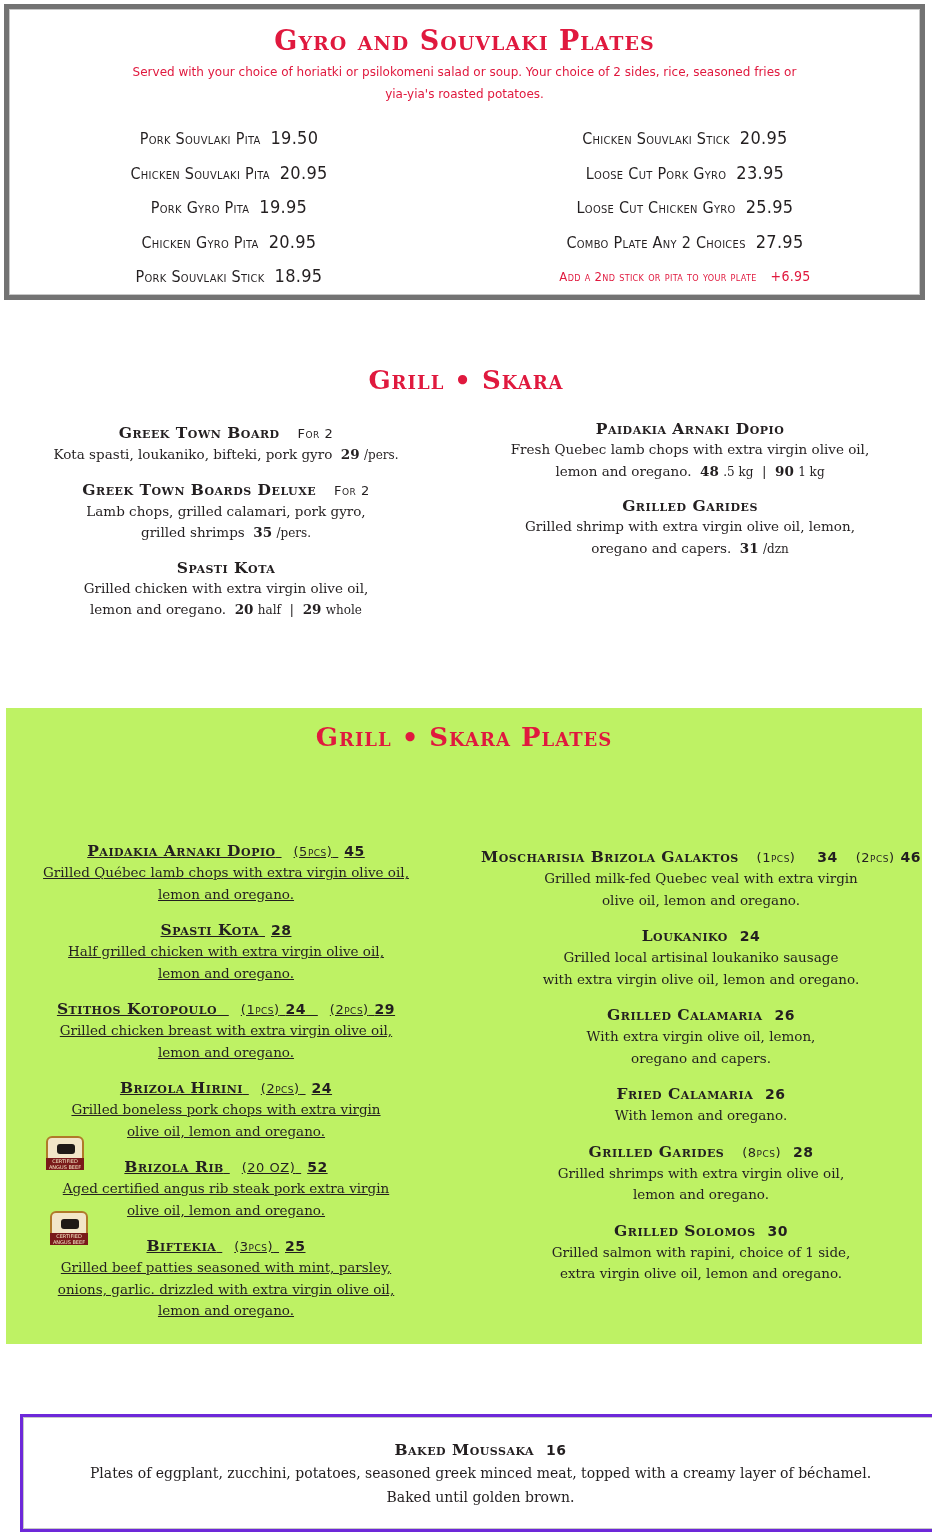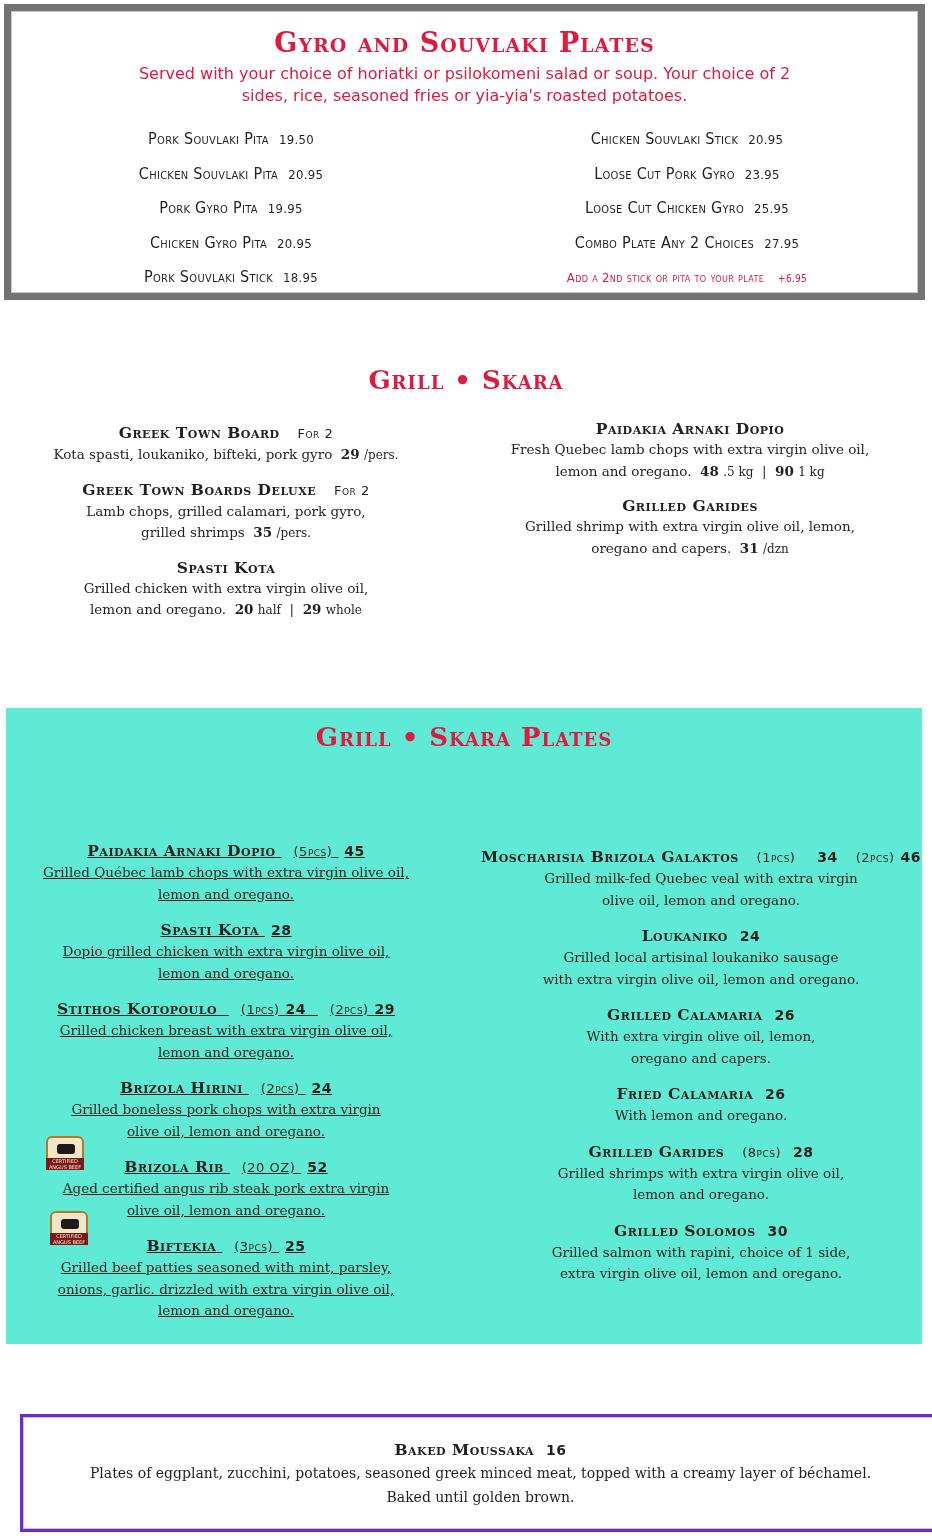--- a/index.html
+++ b/index.html
@@ -10,43 +10,43 @@
     .title {
       font-family: "DejaVu Serif", serif;
       font-weight: bold;
       font-size: 26px;
       letter-spacing: 1px;
       text-align: center;
       font-variant: small-caps;
     }
     .subtitle {
       font-family: "DejaVu Sans", sans-serif;
-      font-size: 16px;
+      font-size: 12px;
       line-height: 22px;
       text-align: center;
     }
 
     
     #box-gyro {
       position: absolute; left: 4px; top: 4px; width: 921px; height: 296px;
-      border: 7px solid #737373;
+      border: 5px solid #737373;
       box-shadow: inset 0 0 0 1px #c8c8c8;
       background: #fff;
     }
     #box-gyro .title { position: absolute; top: 16px; left: 0; right: 0; font-size: 27px; }
     #box-gyro .subtitle { position: absolute; top: 52px; left: 120px; right: 120px; }
     .gyro-col { position: absolute; top: 118px; width: 440px; }
     .gyro-col.left { left: 0px; }
     .gyro-col.right { left: 456px; }
     .gyro-row {
       height: 34.5px; text-align: center;
       font-family: "DejaVu Sans Condensed", "DejaVu Sans", sans-serif;
       font-size: 16px; font-variant: small-caps; letter-spacing: 0.3px;
     }
-    .gyro-row .price { margin-left: 10px; font-size: 13px; }
+    .gyro-row .price { margin-left: 10px; font-size: 18px; }
     .gyro-row.addon { color: #e0193e; font-size: 13px; padding-top: 3px; }
 
     
     #sec-grill { position: absolute; left: 0; top: 360px; width: 932px; height: 290px; }
     #sec-grill .title { position: absolute; top: 5px; left: 0; right: 0; }
     .item { text-align: center; margin-bottom: 12px; }
     .item .name {
       font-family: "DejaVu Serif", serif; font-weight: bold; font-size: 15.5px;
       font-variant: small-caps; letter-spacing: 0.5px; line-height: 21px;
     }
@@ -55,21 +55,21 @@
     .item .desc { font-family: "DejaVu Serif", serif; font-size: 13.5px; line-height: 21.5px; }
     .item .desc .price { font-weight: bold; }
     .item .desc .unit { font-size: 12px; }
     .grill-col { position: absolute; top: 62px; width: 440px; }
     .grill-col.left { left: 6px; }
     .grill-col.right { left: 470px; top: 58px; }
 
     
     #box-plates {
       position: absolute; left: 6px; top: 708px; width: 916px; height: 636px;
-      background: #5eead4;
+      background: #bef264;
     }
     #box-plates .title { position: absolute; top: 14px; left: 0; right: 0; }
     #box-plates .subtitle { position: absolute; top: 50px; left: 60px; right: 60px; }
     .plates-col { position: absolute; top: 132px; width: 440px; }
     .plates-col.left { left: 0px; text-decoration: underline; }
     .plates-col.right { left: 470px; top: 138px; width: 450px; }
     .plates-col .item { margin-bottom: 14px; position: relative; }
     .badge {
       position: absolute; left: 40px; width: 38px; height: 34px;
       border-radius: 6px 6px 2px 2px;
@@ -105,21 +105,21 @@
     <div class="gyro-row"><span>Pork Gyro Pita</span><span class="price">19.95</span></div>
     <div class="gyro-row"><span>Chicken Gyro Pita</span><span class="price">20.95</span></div>
     <div class="gyro-row"><span>Pork Souvlaki Stick</span><span class="price">18.95</span></div>
   </div>
 
   <div class="gyro-col right">
     <div class="gyro-row"><span>Chicken Souvlaki Stick</span><span class="price">20.95</span></div>
     <div class="gyro-row"><span>Loose Cut Pork Gyro</span><span class="price">23.95</span></div>
     <div class="gyro-row"><span>Loose Cut Chicken Gyro</span><span class="price">25.95</span></div>
     <div class="gyro-row"><span>Combo Plate Any 2 Choices</span><span class="price">27.95</span></div>
-    <div class="gyro-row addon"><span>Add a 2nd stick or pita to your plate</span><span class="price" style="margin-left:14px;font-size:10px;">+6.95</span></div>
+    <div class="gyro-row addon"><span>Add a 2nd stick or pita to your plate</span><span class="price" style="margin-left:14px;font-size:14px;">+6.95</span></div>
   </div>
 </section>
 
 <section id="sec-grill">
   <h2 class="title red">Grill • Skara</h2>
 
   <div class="grill-col left">
     <div class="item">
       <div class="name"><span>Greek Town Board</span> <span class="extra">For 2</span></div>
       <div class="desc"><span>Kota spasti, loukaniko, bifteki, pork gyro</span>&nbsp; <span class="price">29</span> <span class="unit">/pers.</span></div>
@@ -154,21 +154,21 @@
   <h2 class="title red">Grill • Skara Plates</h2>
 
   <div class="plates-col left">
     <div class="item">
       <div class="name"><span>Paidakia Arnaki Dopio</span> <span class="extra">(5pcs)</span> <span class="price">45</span></div>
       <div class="desc">Grilled Québec lamb chops with extra virgin olive oil,</div>
       <div class="desc">lemon and oregano.</div>
     </div>
     <div class="item">
       <div class="name"><span>Spasti Kota</span> <span class="price">28</span></div>
-      <div class="desc">Dopio grilled chicken with extra virgin olive oil,</div>
+      <div class="desc">Half grilled chicken with extra virgin olive oil,</div>
       <div class="desc">lemon and oregano.</div>
     </div>
     <div class="item">
       <div class="name"><span>Stithos Kotopoulo</span> &nbsp;<span class="extra">(1pcs)</span> <span class="price" style="margin-left:0">24</span> &nbsp;<span class="extra">(2pcs)</span> <span class="price" style="margin-left:0">29</span></div>
       <div class="desc">Grilled chicken breast with extra virgin olive oil,</div>
       <div class="desc">lemon and oregano.</div>
     </div>
     <div class="item">
       <div class="name"><span>Brizola Hirini</span> <span class="extra">(2pcs)</span> <span class="price">24</span></div>
       <div class="desc">Grilled boneless pork chops with extra virgin</div>

